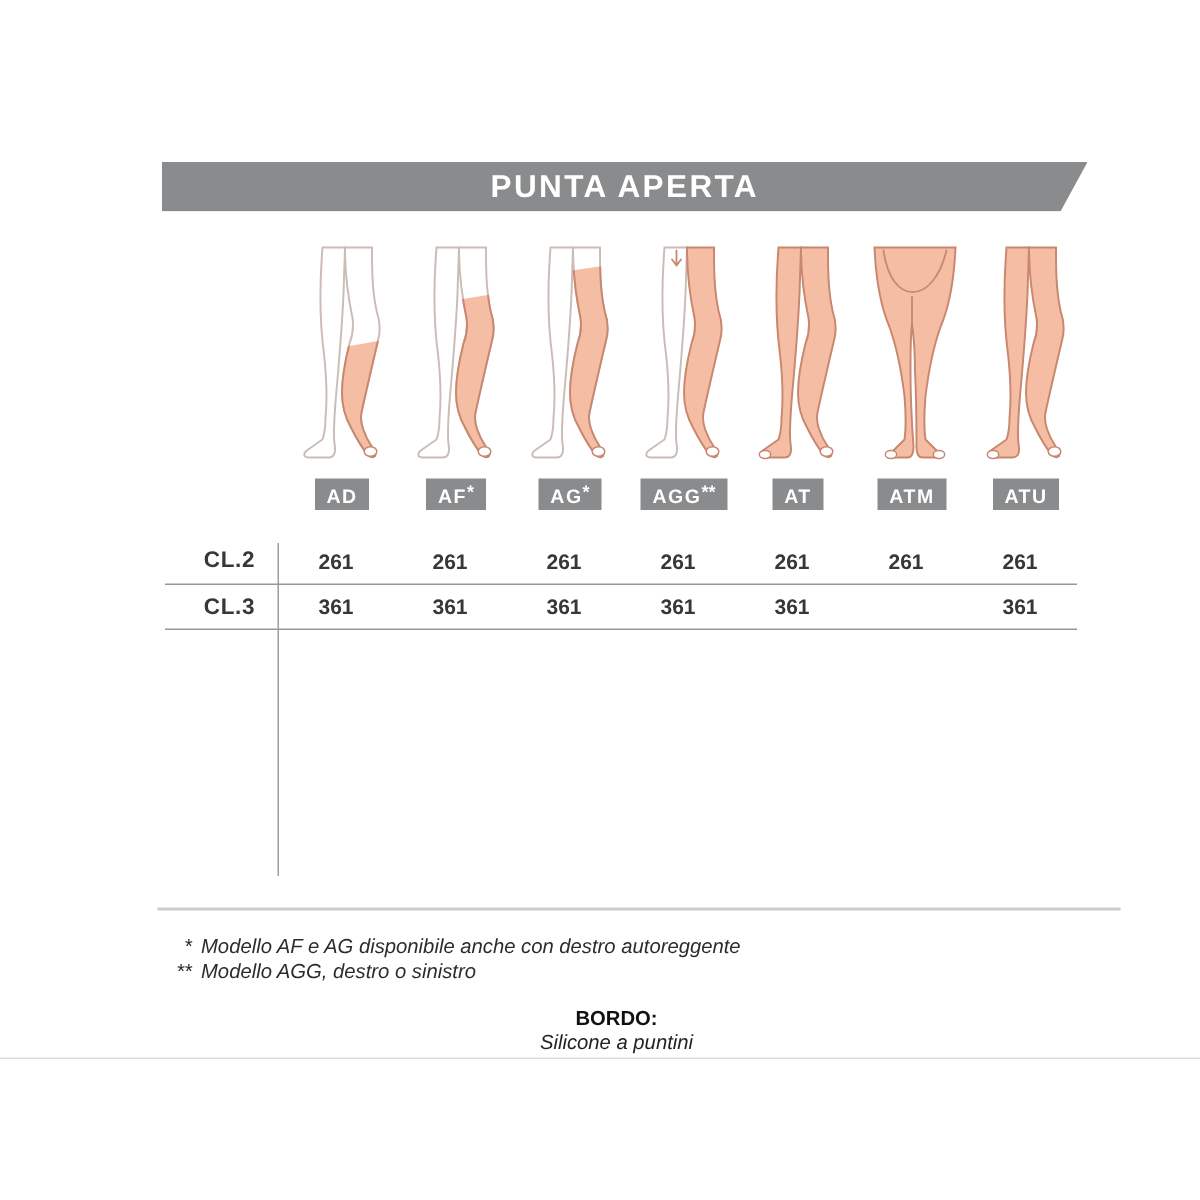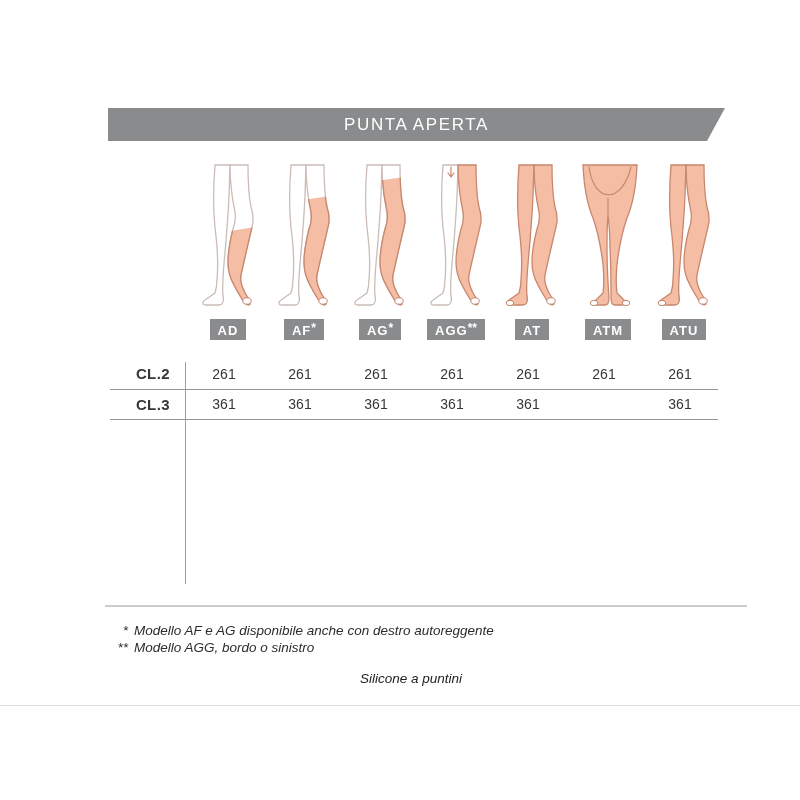--- a/index.html
+++ b/index.html
@@ -3,21 +3,21 @@
 <meta charset="utf-8">
 <style>
   html,body{margin:0;padding:0;background:#fff;}
   .page{position:relative;width:800px;height:800px;background:#fff;overflow:hidden;
         font-family:"Liberation Sans",sans-serif;color:#373738;}
 
   
   .banner{position:absolute;left:108px;top:108px;width:617px;height:33px;background:#8a8b8d;
           clip-path:polygon(0 0,100% 0,calc(100% - 18px) 100%,0 100%);
           display:flex;align-items:center;justify-content:center;}
-  .banner-title{color:#fff;font-weight:normal;font-size:17px;letter-spacing:1.6px;}
+  .banner-title{color:#fff;font-weight:bold;font-size:21px;letter-spacing:1.6px;}
 
   
   .figures{position:absolute;left:190px;top:162px;display:flex;}
   .fig{width:76px;height:148px;}
   .fig svg{display:block;}
   .bare{fill:#ffffff;stroke:#cbbcb6;stroke-width:1.3;}
   .covered{fill:#f5bda4;stroke:#c8876f;stroke-width:1.3;}
   .toe{fill:#ffffff;stroke:#c8876f;stroke-width:1;}
   .seam{fill:none;stroke:#c8876f;stroke-width:1.2;stroke-linecap:round;}
 
@@ -25,21 +25,21 @@
   .labels{position:absolute;left:190px;top:319px;display:flex;}
   .label-cell{width:76px;display:flex;justify-content:center;align-items:flex-start;}
   .model-box{background:#8a8b8d;color:#fff;font-weight:bold;font-size:13px;letter-spacing:1px;
              padding:2px 8px;line-height:15px;white-space:nowrap;}
   .mark{font-size:12px;vertical-align:3px;letter-spacing:0;}
 
   
   .trow{position:absolute;left:106px;width:612px;display:flex;align-items:center;}
   .row-header{width:80px;text-align:right;padding-right:16px;box-sizing:border-box;
               font-weight:bold;font-size:15px;letter-spacing:.4px;color:#373738;}
-  .cell{width:76px;text-align:center;font-size:14px;font-weight:normal;color:#373738;}
+  .cell{width:76px;text-align:center;font-size:14px;font-weight:bold;color:#373738;}
   .hline{position:absolute;left:110px;width:608px;height:1px;background:#979797;}
   .vline{position:absolute;left:185px;top:362px;width:1px;height:222px;background:#9e9e9e;}
   .dot-cell{width:76px;display:flex;justify-content:center;}
   .dot{width:23px;height:25px;border-radius:50%;background:#d49c83;}
 
   
   .fsep{position:absolute;left:105px;top:605px;width:642px;height:2px;background:#cccccc;}
   .footnotes{position:absolute;left:104px;top:623px;font-style:italic;font-size:13.5px;color:#2c2c2c;}
   .fline{display:flex;line-height:16px;margin-bottom:1px;}
   .fmark{width:24px;text-align:right;margin-right:6px;}
@@ -195,22 +195,23 @@
 
 
   <div class="fsep"></div>
   <div class="footnotes">
     <div class="fline">
       <span class="fmark">*</span>
       <span>Modello AF e AG disponibile anche con destro autoreggente</span>
     </div>
     <div class="fline">
       <span class="fmark">**</span>
-      <span>Modello AGG, bordo o sinistro</span>
+      <span>Modello AGG, destro o sinistro</span>
     </div>
   </div>
 
   <div class="footer">
+    <div class="footer-title">BORDO:</div>
     <div class="footer-sub">Silicone a puntini</div>
   </div>
   <div class="bottom-line"></div>
 
 </div>
 
 </body></html>

